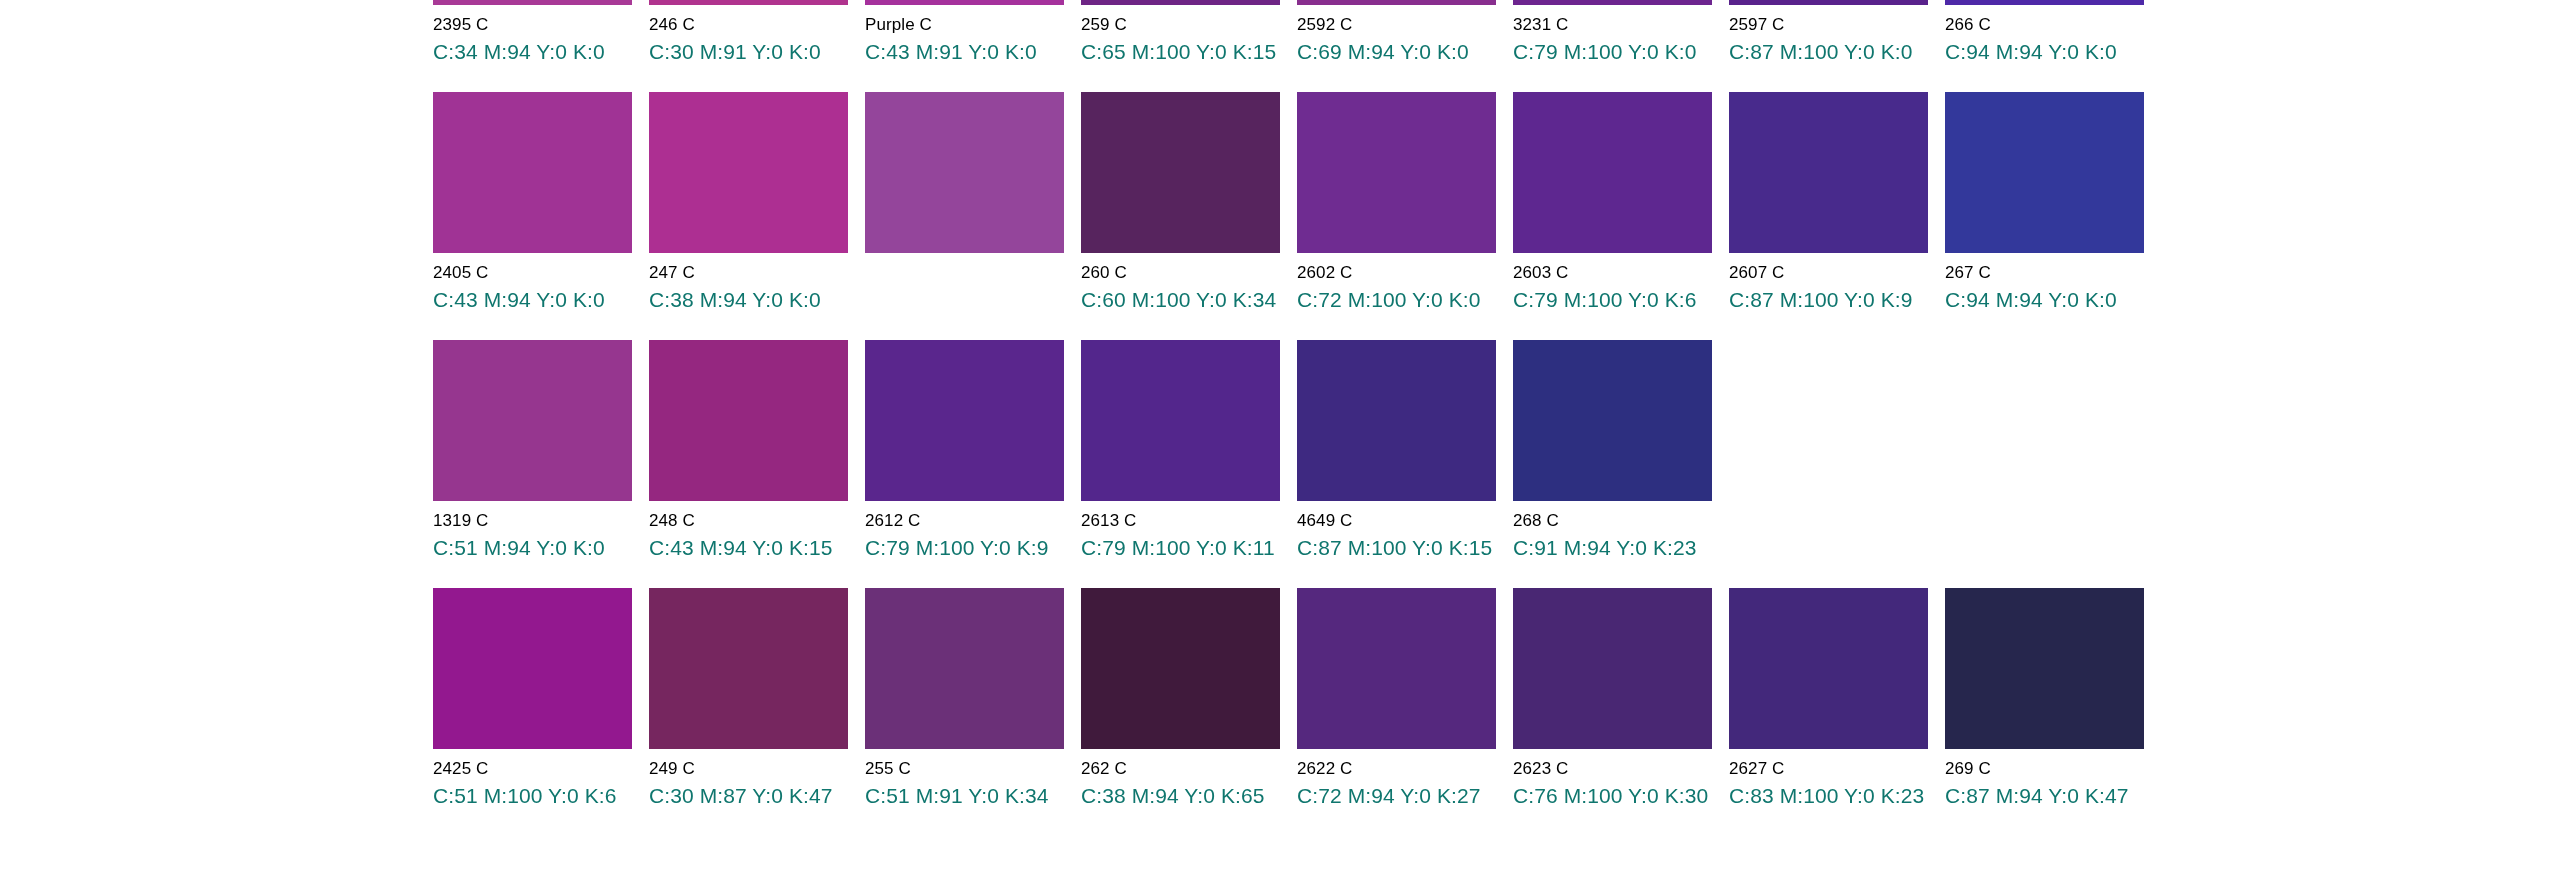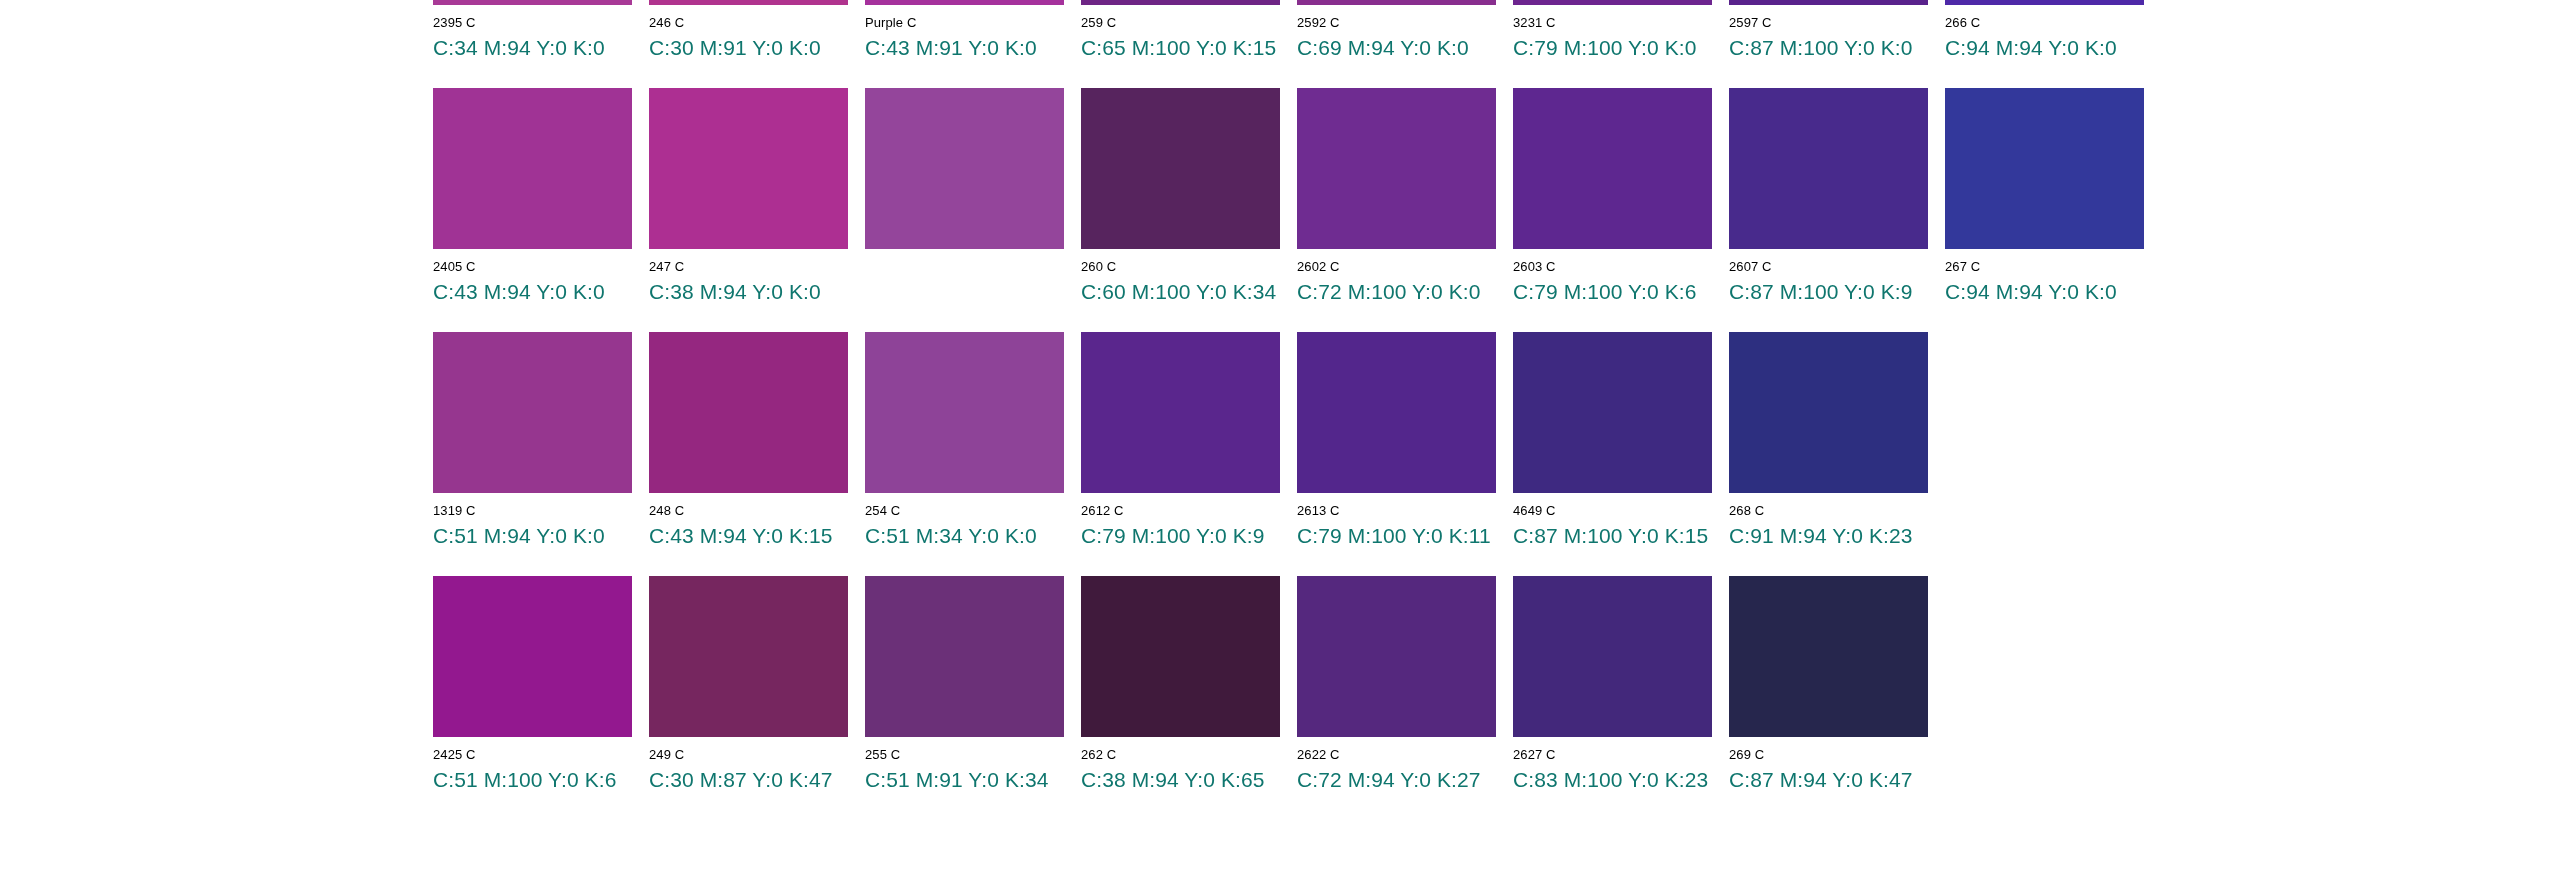--- a/index.html
+++ b/index.html
@@ -64,21 +64,21 @@
     display: block;
   }
 
   .swatch-caption {
     padding-top: 11px;
     padding-bottom: 14px;
     line-height: 1.0;
   }
 
   .swatch-name {
-    font-size: 13px;
+    font-size: 17px;
     color: #000000;
     letter-spacing: 0.1px;
     white-space: nowrap;
     display: block;
     margin-bottom: 8px;
   }
 
   .swatch-cmyk {
     font-size: 21px;
     color: #0f766e;
@@ -217,27 +217,20 @@
         </span>
       </div>
       <div class="swatch-cell">
         <span class="swatch-chip" style="background-color:#952780;"></span>
         <span class="swatch-caption">
           <span class="swatch-name">248 C</span>
           <span class="swatch-cmyk">C:43  M:94  Y:0  K:15</span>
         </span>
       </div>
       <div class="swatch-cell">
-        <span class="swatch-chip" style="background-color:#8E4398;"></span>
-        <span class="swatch-caption">
-          <span class="swatch-name">254 C</span>
-          <span class="swatch-cmyk">C:51  M:34  Y:0  K:0</span>
-        </span>
-      </div>
-      <div class="swatch-cell">
         <span class="swatch-chip" style="background-color:#5A268D;"></span>
         <span class="swatch-caption">
           <span class="swatch-name">2612 C</span>
           <span class="swatch-cmyk">C:79  M:100  Y:0  K:9</span>
         </span>
       </div>
       <div class="swatch-cell">
         <span class="swatch-chip" style="background-color:#53268C;"></span>
         <span class="swatch-caption">
           <span class="swatch-name">2613 C</span>
@@ -290,20 +283,27 @@
         </span>
       </div>
       <div class="swatch-cell">
         <span class="swatch-chip" style="background-color:#55287E;"></span>
         <span class="swatch-caption">
           <span class="swatch-name">2622 C</span>
           <span class="swatch-cmyk">C:72  M:94  Y:0  K:27</span>
         </span>
       </div>
       <div class="swatch-cell">
+        <span class="swatch-chip" style="background-color:#492773;"></span>
+        <span class="swatch-caption">
+          <span class="swatch-name">2623 C</span>
+          <span class="swatch-cmyk">C:76  M:100  Y:0  K:30</span>
+        </span>
+      </div>
+      <div class="swatch-cell">
         <span class="swatch-chip" style="background-color:#43287B;"></span>
         <span class="swatch-caption">
           <span class="swatch-name">2627 C</span>
           <span class="swatch-cmyk">C:83  M:100  Y:0  K:23</span>
         </span>
       </div>
       <div class="swatch-cell">
         <span class="swatch-chip" style="background-color:#26264D;"></span>
         <span class="swatch-caption">
           <span class="swatch-name">269 C</span>

